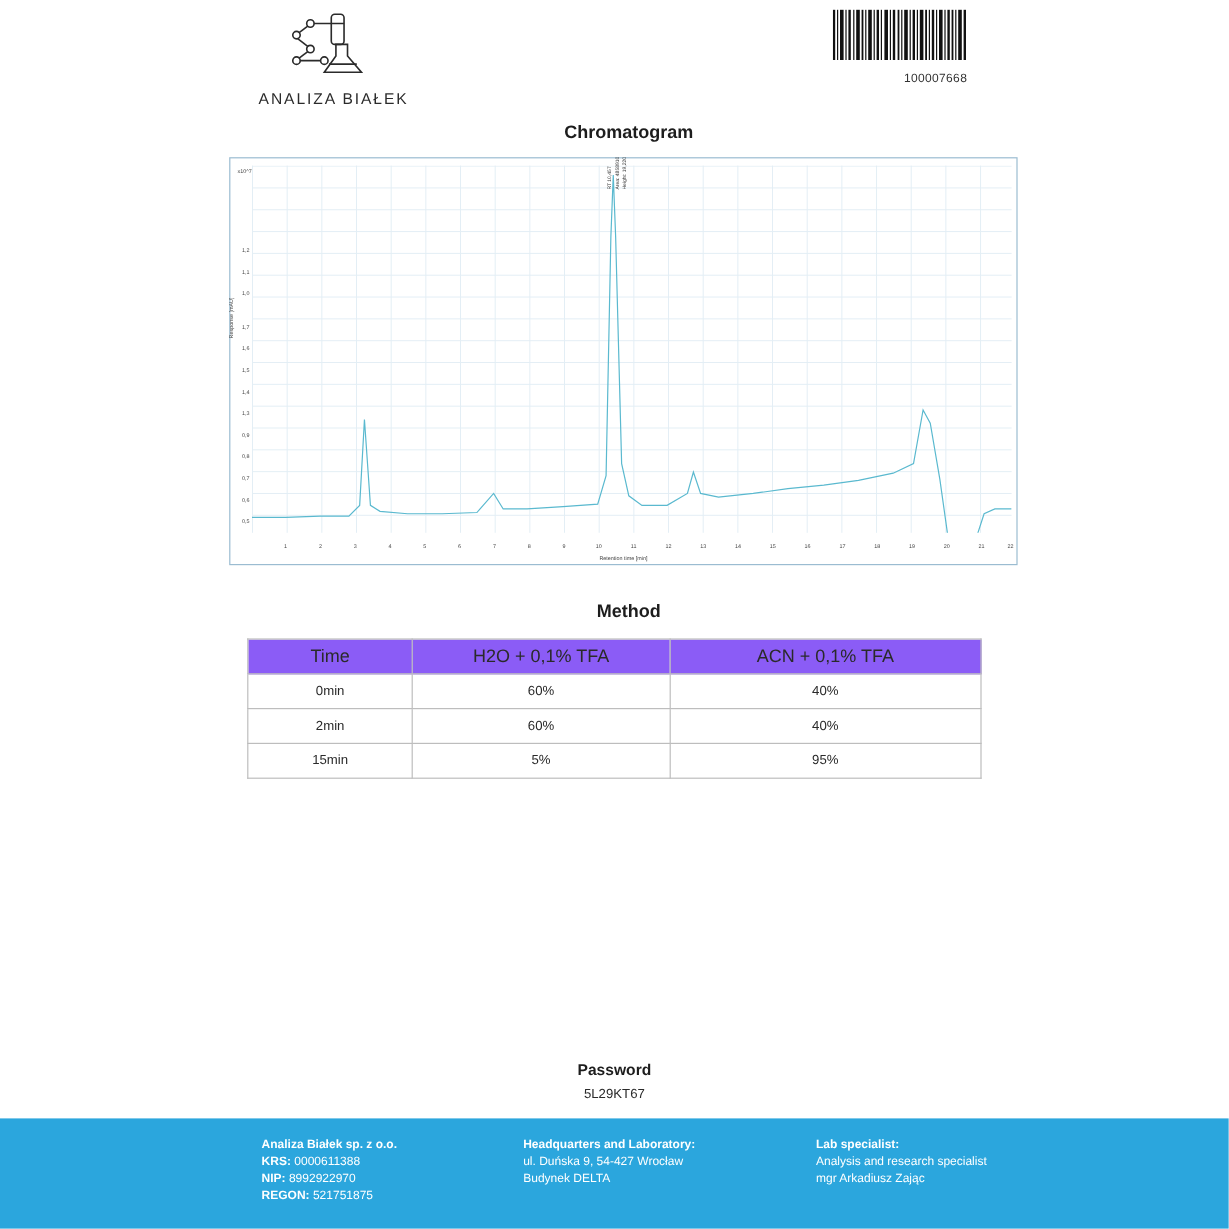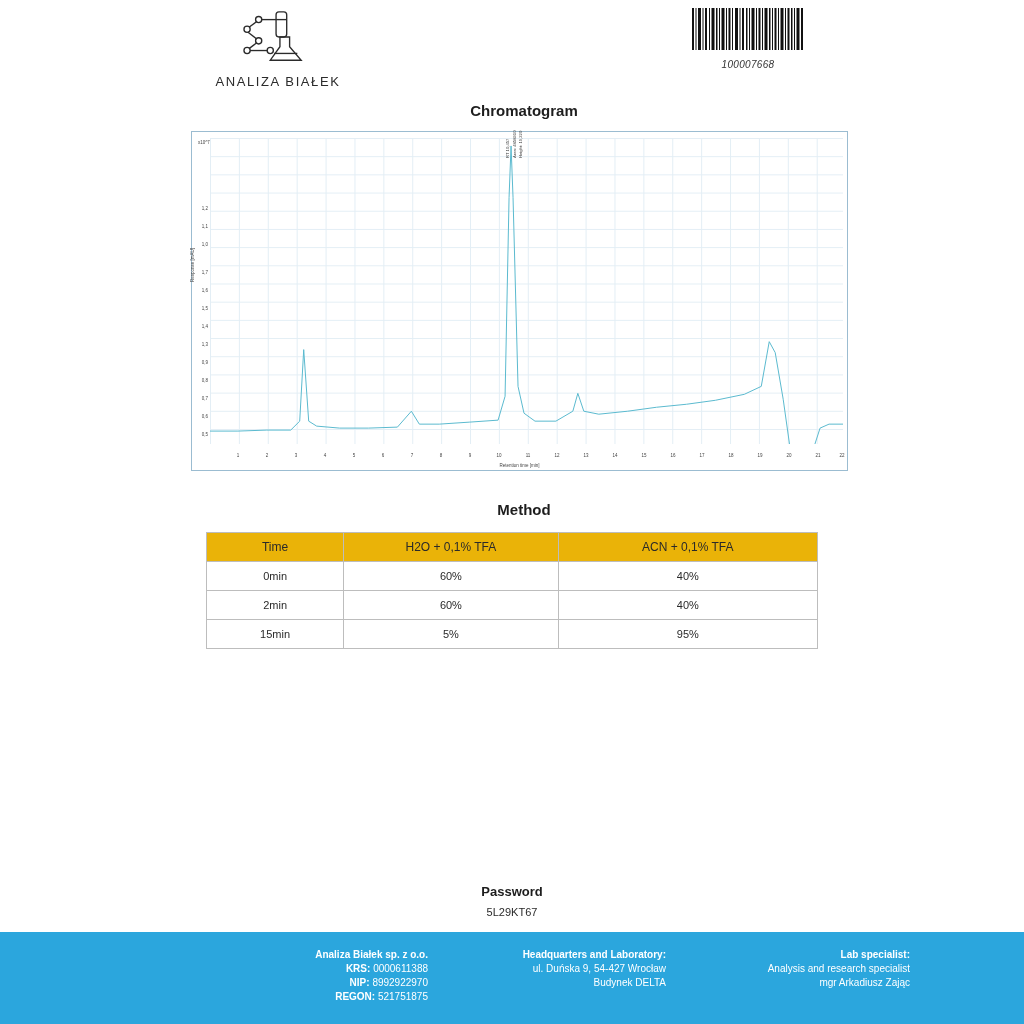--- a/index.html
+++ b/index.html
@@ -36,22 +36,21 @@
     font-size: 13px;
     letter-spacing: 1.6px;
     color: #2b2b2b;
     margin-top: 4px;
   }
   .barcode-block {
     position: absolute;
     left: 690px;
     top: 8px;
     width: 116px;
-    text-align: center;
-    font-style: italic;
+    text-align: right;
   }
   .barcode {
     height: 42px;
     width: 112px;
     margin: 0 auto;
   }
   .barcode-num {
     font-size: 10px;
     color: #333;
     margin-top: 5px;
@@ -155,22 +154,22 @@
   }
   table.method th,
   table.method td {
     border: 1px solid #bdbdbd;
     height: 29px;
     text-align: center;
     font-weight: normal;
     color: #2a2a2a;
   }
   table.method thead th {
-    background: #eab308;
-    font-size: 12px;
+    background: #8b5cf6;
+    font-size: 15px;
   }
   table.method td.col-time, table.method th.col-time { width: 128px; }
   table.method td.col-a, table.method th.col-a { width: 200px; }
   table.method td.col-b, table.method th.col-b { width: 242px; }
 
   
   .password-block {
     position: absolute;
     left: 0;
     right: 0;
@@ -196,21 +195,20 @@
     width: 1024px;
     height: 92px;
     background: #2ba6dd;
     color: #ffffff;
   }
   .footer-col {
     position: absolute;
     top: 16px;
     font-size: 10px;
     line-height: 14px;
-    text-align: right;
   }
   .f1 { left: 218px; width: 210px; }
   .f2 { left: 436px; width: 230px; }
   .f3 { left: 680px; width: 230px; }
   .footer b { font-weight: bold; }
   .footer .strong-line { font-weight: bold; }
 </style>
 </head>
 <body>
 

